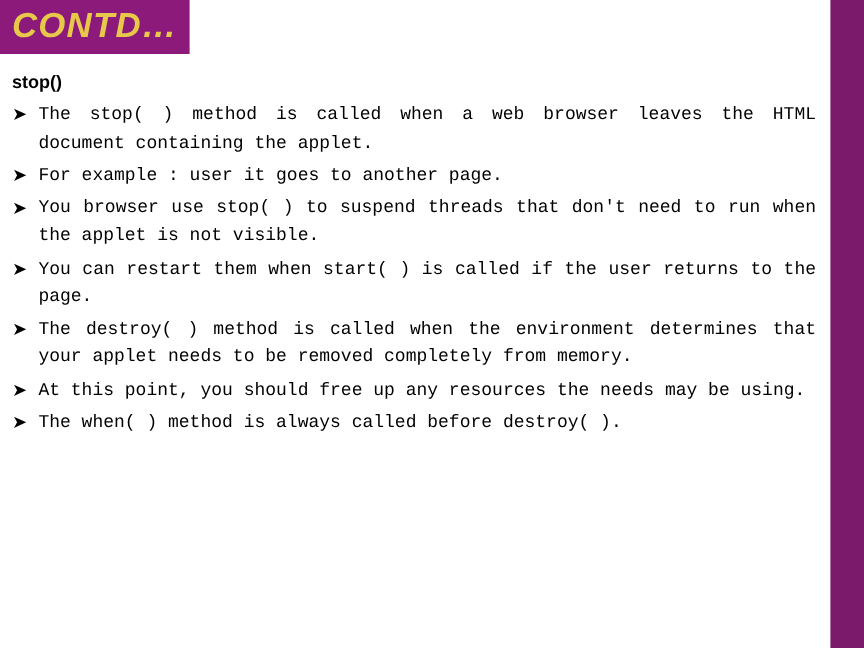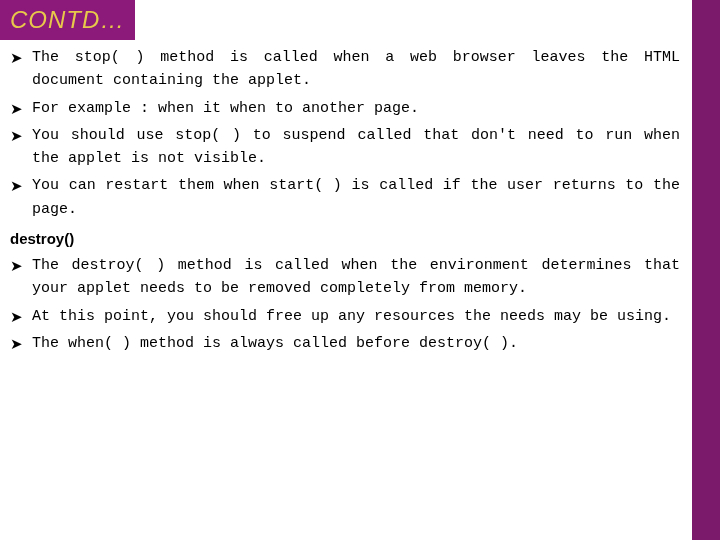--- a/index.html
+++ b/index.html
@@ -30,22 +30,22 @@
     }
 
     
     .title-area {
       background: #8b1a7a;
       padding: 6px 10px 6px 10px;
       display: inline-block;
     }
 
     .title-text {
-      font-size: 24px;
-      font-weight: normal;
+      font-size: 29px;
+      font-weight: bold;
       color: #e8c84a;
       font-style: italic;
       letter-spacing: 1px;
     }
 
     
     .content {
       padding: 6px 40px 10px 10px;
       line-height: 1.55;
     }
@@ -82,42 +82,42 @@
 
 
 <div class="sidebar-bar"></div>
 
 <div class="title-area">
   <span class="title-text">CONTD…</span>
 </div>
 
 <div class="content">
 
+  <div class="section-heading">stop()</div>
 
   <div class="bullet-item">
     <span class="bullet-arrow">➤</span>
     <span class="bullet-text">The stop( ) method is called when a web browser leaves the HTML document containing the applet.</span>
   </div>
 
   <div class="bullet-item">
     <span class="bullet-arrow">➤</span>
-    <span class="bullet-text">For example : when it when to another page.</span>
+    <span class="bullet-text">For example : user it goes to another page.</span>
   </div>
 
   <div class="bullet-item">
     <span class="bullet-arrow">➤</span>
-    <span class="bullet-text">You should use stop( ) to suspend called that don't need to run when the applet is not visible.</span>
+    <span class="bullet-text">You browser use stop( ) to suspend threads that don't need to run when the applet is not visible.</span>
   </div>
 
   <div class="bullet-item">
     <span class="bullet-arrow">➤</span>
     <span class="bullet-text">You can restart them when start( ) is called if the user returns to the page.</span>
   </div>
 
-  <div class="section-heading">destroy()</div>
 
   <div class="bullet-item">
     <span class="bullet-arrow">➤</span>
     <span class="bullet-text">The destroy( ) method is called when the environment determines that your applet needs to be removed completely from memory.</span>
   </div>
 
   <div class="bullet-item">
     <span class="bullet-arrow">➤</span>
     <span class="bullet-text">At this point, you should free up any resources the needs may be using.</span>
   </div>

